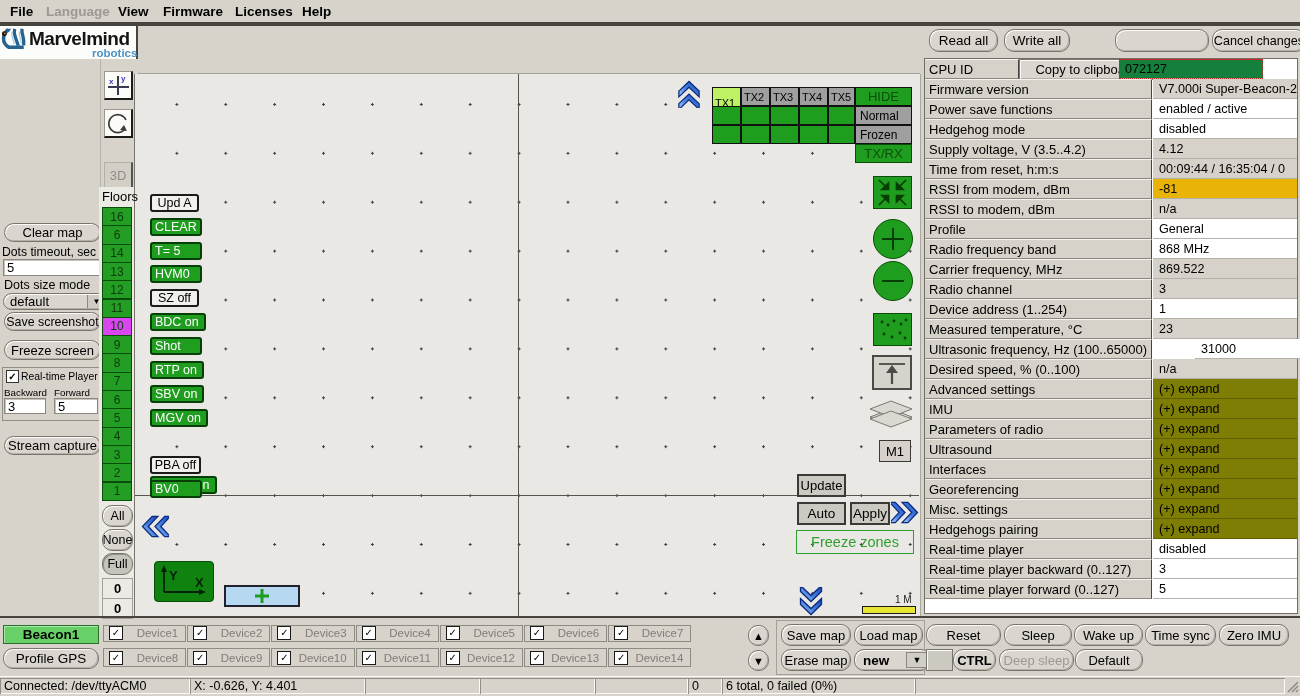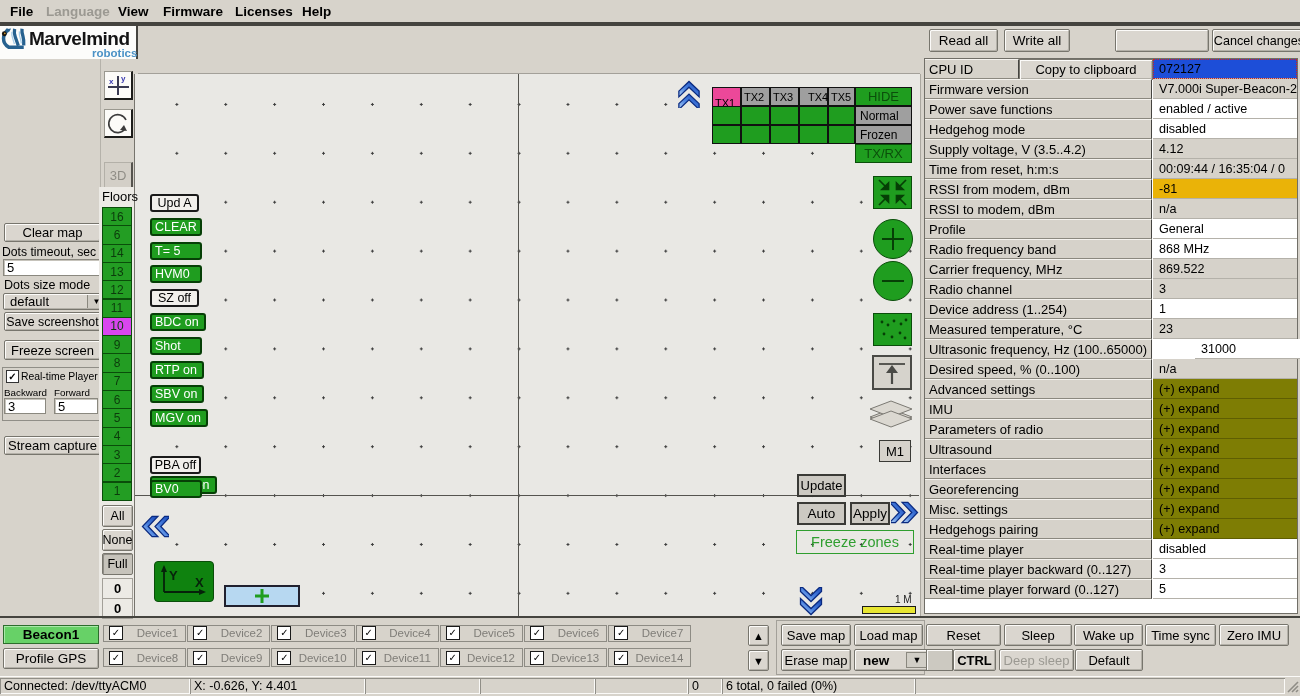--- a/index.html
+++ b/index.html
@@ -1,18 +1,18 @@
 <!DOCTYPE html>
 <html><head><meta charset="utf-8">
 <style>
 html,body{margin:0;padding:0;}
 #root{position:relative;width:1300px;height:696px;background:#d7d3cb;
  font-family:"Liberation Sans",sans-serif;overflow:hidden;}
 .ab{position:absolute;}
-.btn{position:absolute;background:#dad6cf;border:1px solid #77756d;border-radius:2px;
+.btn{position:absolute;background:#dad6cf;border:1px solid #77756d;border-radius:10px;
  box-shadow:inset 1px 1px 0 #fcfbf9,inset -1px -1px 0 #b3b0a8;
  display:flex;align-items:center;justify-content:center;font-size:13px;color:#000;white-space:nowrap;overflow:hidden;}
 .sunk{position:absolute;background:#fff;border:1px solid #8a887f;
  box-shadow:inset 1px 1px 0 #c6c3bb;font-size:13px;color:#000;display:flex;align-items:center;}
 .gbtn{position:absolute;background:#1f9d1f;border:2px solid #063f06;border-radius:3px;
  color:#fff;font-size:12.5px;display:flex;align-items:center;justify-content:center;}
 .wbtn{position:absolute;background:#f2f0ec;border:2px solid #1a1a1a;border-radius:3px;
  color:#000;font-size:12.5px;display:flex;align-items:center;justify-content:center;}
 .tl{position:absolute;background:#d6d2ca;white-space:nowrap;overflow:hidden;border-top:1px solid #f5f3ef;border-bottom:1px solid #8b887f;
  border-right:1px solid #454440;font-size:13px;color:#000;display:flex;align-items:center;
@@ -126,24 +126,24 @@
 <div class="wbtn" style="left:150px;top:289px;width:45px;height:14px;">SZ off</div>
 <div class="gbtn" style="left:150px;top:313px;width:49px;height:14px;justify-content:flex-start;padding-left:3px;">BDC on</div>
 <div class="gbtn" style="left:150px;top:337px;width:45px;height:14px;justify-content:flex-start;padding-left:3px;">Shot</div>
 <div class="gbtn" style="left:150px;top:361px;width:47px;height:14px;justify-content:flex-start;padding-left:3px;">RTP on</div>
 <div class="gbtn" style="left:150px;top:385px;width:47px;height:14px;justify-content:flex-start;padding-left:3px;">SBV on</div>
 <div class="gbtn" style="left:150px;top:409px;width:51px;height:14px;justify-content:flex-start;padding-left:3px;">MGV on</div>
 <div class="gbtn" style="left:150px;top:432px;width:49px;height:14px;justify-content:flex-start;padding-left:14px;margin-top:44px;">MAV on</div>
 <div class="wbtn" style="left:150px;top:456px;width:47px;height:14px;">PBA off</div>
 <div class="gbtn" style="left:150px;top:480px;width:45px;height:14px;justify-content:flex-start;padding-left:3px;">BV0</div>
 <div class="ab" style="left:712px;top:87px;width:200px;height:57px;background:#1f9d1f;border:0"></div>
-<div class="ab" style="left:712px;top:87px;width:29px;height:31px;background:#ec4899;border:1.5px solid #111;box-sizing:border-box;font-size:11px;color:#000;display:flex;align-items:center;padding-left:2px">TX1</div>
+<div class="ab" style="left:712px;top:87px;width:29px;height:31px;background:#bef264;border:1.5px solid #111;box-sizing:border-box;font-size:11px;color:#000;display:flex;align-items:center;padding-left:2px">TX1</div>
 <div class="ab" style="left:741px;top:87px;width:29px;height:19px;background:#9f9f9f;border:1.5px solid #111;box-sizing:border-box;font-size:11px;color:#000;display:flex;align-items:center;padding-left:2px">TX2</div>
 <div class="ab" style="left:770px;top:87px;width:29px;height:19px;background:#9f9f9f;border:1.5px solid #111;box-sizing:border-box;font-size:11px;color:#000;display:flex;align-items:center;padding-left:2px">TX3</div>
-<div class="ab" style="left:799px;top:87px;width:29px;height:19px;background:#9f9f9f;border:1.5px solid #111;box-sizing:border-box;font-size:11px;color:#000;display:flex;align-items:center;padding-left:8px">TX4</div>
+<div class="ab" style="left:799px;top:87px;width:29px;height:19px;background:#9f9f9f;border:1.5px solid #111;box-sizing:border-box;font-size:11px;color:#000;display:flex;align-items:center;padding-left:2px">TX4</div>
 <div class="ab" style="left:828px;top:87px;width:27px;height:19px;background:#9f9f9f;border:1.5px solid #111;box-sizing:border-box;font-size:11px;color:#000;display:flex;align-items:center;padding-left:2px">TX5</div>
 <div class="ab" style="left:855px;top:87px;width:57px;height:19px;background:#1f9d1f;border:1.5px solid #111;box-sizing:border-box;font-size:13px;color:#0b4f0b;display:flex;align-items:center;justify-content:center">HIDE</div>
 <div class="ab" style="left:712px;top:106px;width:29px;height:19px;background:#1f9d1f;border:1.5px solid #111;box-sizing:border-box"></div>
 <div class="ab" style="left:741px;top:106px;width:29px;height:19px;background:#1f9d1f;border:1.5px solid #111;box-sizing:border-box"></div>
 <div class="ab" style="left:770px;top:106px;width:29px;height:19px;background:#1f9d1f;border:1.5px solid #111;box-sizing:border-box"></div>
 <div class="ab" style="left:799px;top:106px;width:29px;height:19px;background:#1f9d1f;border:1.5px solid #111;box-sizing:border-box"></div>
 <div class="ab" style="left:828px;top:106px;width:27px;height:19px;background:#1f9d1f;border:1.5px solid #111;box-sizing:border-box"></div>
 <div class="ab" style="left:712px;top:125px;width:29px;height:19px;background:#1f9d1f;border:1.5px solid #111;box-sizing:border-box"></div>
 <div class="ab" style="left:741px;top:125px;width:29px;height:19px;background:#1f9d1f;border:1.5px solid #111;box-sizing:border-box"></div>
 <div class="ab" style="left:770px;top:125px;width:29px;height:19px;background:#1f9d1f;border:1.5px solid #111;box-sizing:border-box"></div>
@@ -270,21 +270,21 @@
     </div>
 
 <div class="btn" style="left:929px;top:29px;width:67px;height:21px;font-size:13.5px">Read all</div>
 <div class="btn" style="left:1004px;top:29px;width:64px;height:21px;font-size:13.5px">Write all</div>
 <div class="btn" style="left:1115px;top:29px;width:92px;height:21px;"></div>
 <div class="btn" style="left:1212px;top:29px;width:92px;height:21px;font-size:12.6px">Cancel changes</div>
 <div class="ab" style="left:924px;top:58px;width:374px;height:556px;background:#fff;border:1px solid #706e67;box-sizing:border-box"></div>
 
 <div class="tl" style="left:925px;top:59px;width:94px;height:20px">CPU ID</div>
 <div class="btn" style="left:1019px;top:59px;width:132px;height:19px;border-radius:0;font-size:13px">Copy to clipboard</div>
-<div class="tv" style="left:1153px;top:59px;width:144px;height:20px;background:#1d4ed8;outline:1px dotted #cc2222;outline-offset:-1px">072127</div>
+<div class="tv" style="left:1119px;top:59px;width:144px;height:20px;background:#15803d;outline:1px dotted #cc2222;outline-offset:-1px">072127</div>
 <div class="tl" style="left:925px;top:79px;width:227px;height:20px">Firmware version</div>
 <div class="tv" style="left:1153px;top:79px;width:144px;height:20px;background:#d6d2ca;">V7.000i Super-Beacon-2</div>
 <div class="tl" style="left:925px;top:99px;width:227px;height:20px">Power save functions</div>
 <div class="tv" style="left:1153px;top:99px;width:144px;height:20px;background:#ffffff;">enabled / active</div>
 <div class="tl" style="left:925px;top:119px;width:227px;height:20px">Hedgehog mode</div>
 <div class="tv" style="left:1153px;top:119px;width:144px;height:20px;background:#ffffff;">disabled</div>
 <div class="tl" style="left:925px;top:139px;width:227px;height:20px">Supply voltage, V (3.5..4.2)</div>
 <div class="tv" style="left:1153px;top:139px;width:144px;height:20px;background:#d6d2ca;">4.12</div>
 <div class="tl" style="left:925px;top:159px;width:227px;height:20px">Time from reset, h:m:s</div>
 <div class="tv" style="left:1153px;top:159px;width:144px;height:20px;background:#d6d2ca;">00:09:44 / 16:35:04 / 0</div>

